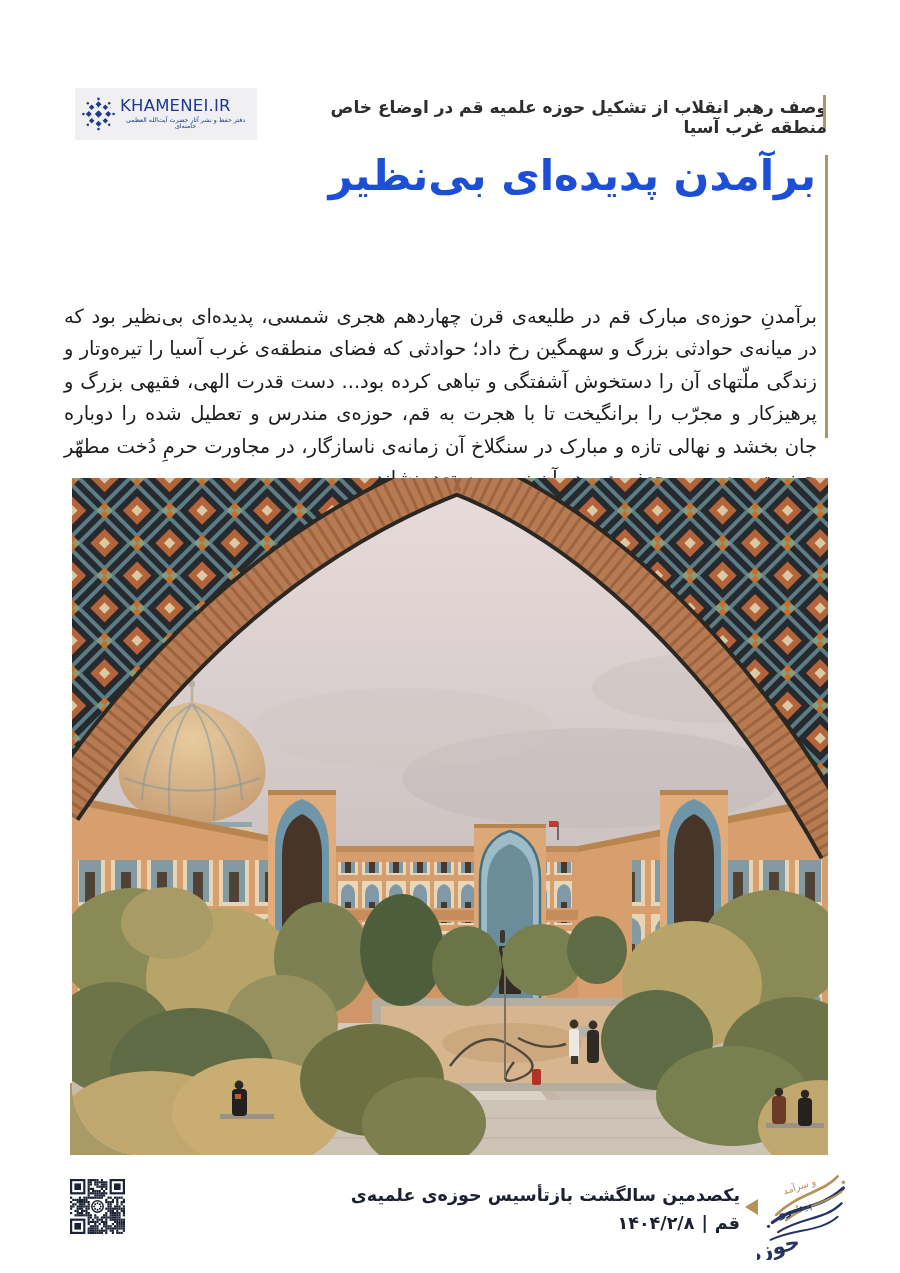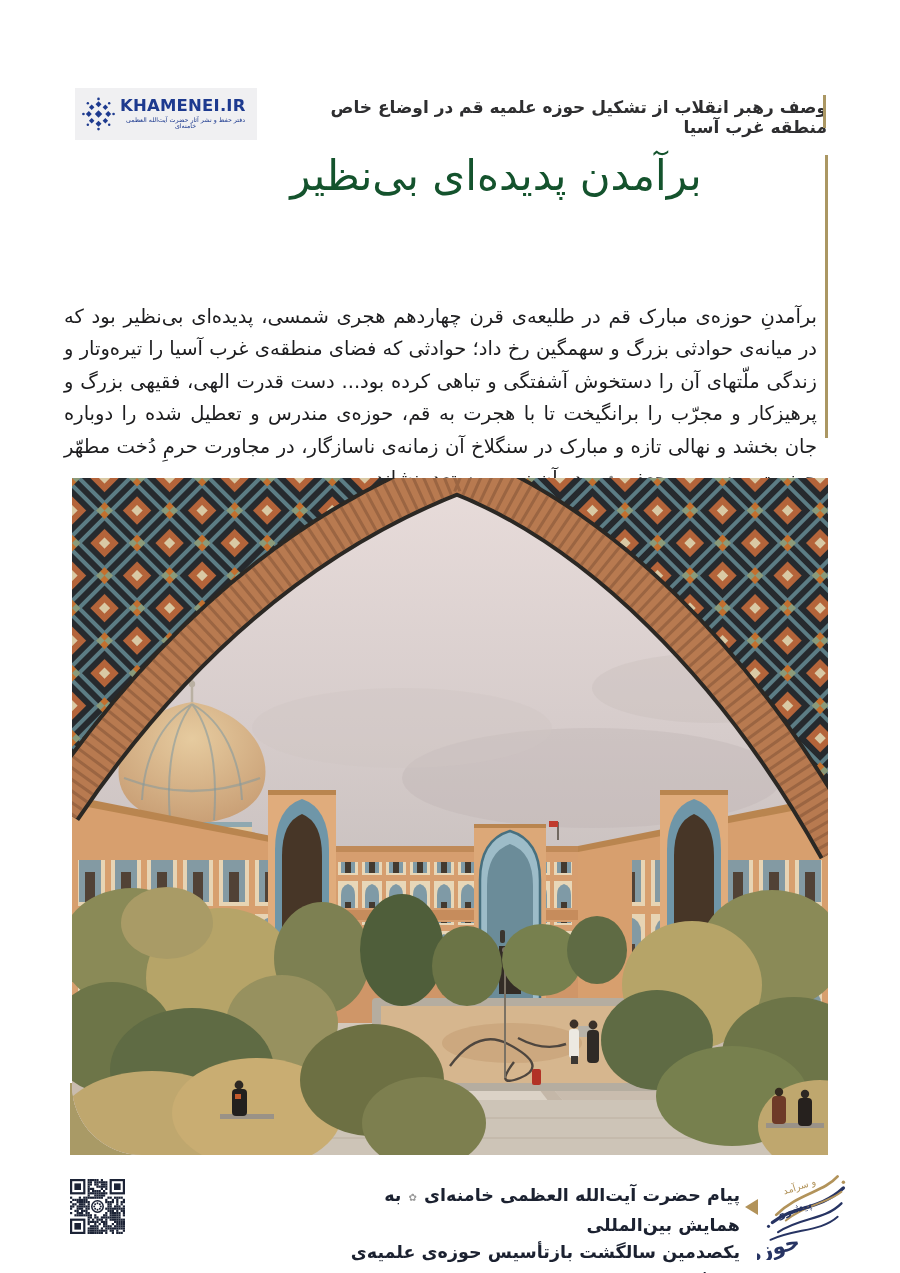--- a/index.html
+++ b/index.html
@@ -2,30 +2,30 @@
 <html lang="fa"><head>
 <meta charset="utf-8">
 <style>
   html,body{margin:0;padding:0;background:#ffffff;}
   .page{position:relative;width:900px;height:1273px;background:#ffffff;overflow:hidden;
         font-family:"DejaVu Sans",sans-serif;}
   
   .brand{position:absolute;left:75px;top:88px;width:182px;height:52px;background:#f0f0f2;
          display:flex;align-items:center;gap:4px;padding:0 6px;box-sizing:border-box;}
   .brand-txt{display:flex;flex-direction:column;line-height:1;}
-  .brand-name{font-size:16.5px;font-weight:700;color:#1d3a8f;letter-spacing:.2px;}
+  .brand-name{font-size:16.5px;font-weight:400;color:#1d3a8f;letter-spacing:.2px;}
   .brand-tag{font-size:6.3px;color:#1d3a8f;margin-top:2px;direction:rtl;text-align:center;}
   .kicker{position:absolute;right:73px;top:97px;width:520px;direction:rtl;text-align:right;
           font-size:17px;font-weight:700;color:#2e2e30;}
   .bar{position:absolute;background:#ab9763;width:3px;}
   .bar-short{left:823px;top:95px;height:33px;}
   .bar-long{left:825px;top:155px;height:283px;}
   
-  .title{position:absolute;right:84px;top:148px;width:640px;direction:rtl;text-align:center;
-         color:#14532d;font-size:42px;font-weight:400;line-height:56px;letter-spacing:-.5px;}
+  .title{position:absolute;right:84px;top:148px;width:640px;direction:rtl;text-align:right;
+         color:#1d4ed8;font-size:42px;font-weight:700;line-height:56px;letter-spacing:-.5px;}
   .body-text{position:absolute;left:64px;top:281px;width:753px;direction:rtl;
              text-align:justify;text-align-last:right;font-size:19.5px;line-height:32.6px;
              color:#1d1d1f;font-weight:500;}
   .rosette{color:#8d8d8d;font-size:13px;padding:0 2px;}
   
   .gold-corner{position:absolute;left:70px;top:1083px;width:72px;height:72px;background:#a99a66;}
   .photo{position:absolute;left:72px;top:478px;width:756px;height:677px;
          border-radius:0 0 0 70px;overflow:hidden;background:#d5cbc9;}
   .photo svg{display:block;width:100%;height:100%;}
   
@@ -563,21 +563,20 @@
       <circle cx="13.560660171779821" cy="13.560660171779821" r="0.45" fill="#1c2336"></circle>
       <circle cx="12.5" cy="14" r="0.45" fill="#1c2336"></circle>
       <circle cx="11.439339828220179" cy="13.560660171779821" r="0.45" fill="#1c2336"></circle>
       <circle cx="11" cy="12.5" r="0.45" fill="#1c2336"></circle>
       <circle cx="11.439339828220179" cy="11.439339828220179" r="0.45" fill="#1c2336"></circle>
       <circle cx="12.5" cy="11" r="0.45" fill="#1c2336"></circle>
       <circle cx="13.560660171779821" cy="11.439339828220179" r="0.45" fill="#1c2336"></circle>
     </svg>
 
   <div class="footer-msg">
-    <div><span>پیام حضرت آیت‌الله العظمی خامنه‌ای</span> <span class="hon">✿</span> <span>به همایش بین‌المللی</span></div>
     <div><span>یکصدمین سالگشت بازتأسیس حوزه‌ی علمیه‌ی قم</span><span class="div">|</span><span>۱۴۰۴/۲/۸</span></div>
   </div>
 
   <div class="tri"></div>
 
   <svg class="callig" viewBox="0 0 100 100" aria-label="حوزه پیشرو و سرآمد">
     <g fill="none" stroke-linecap="round">
       <path d="M16,62 C38,44 64,50 90,26" stroke="#273463" stroke-width="3.4"></path>
       <path d="M22,72 C46,56 70,60 88,42" stroke="#273463" stroke-width="2.4"></path>
       <path d="M20,54 C42,32 70,30 84,14" stroke="#b2935a" stroke-width="2.8"></path>

